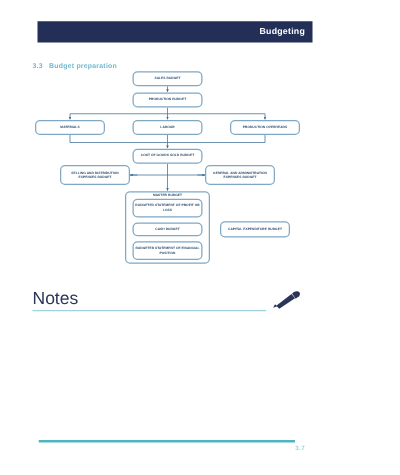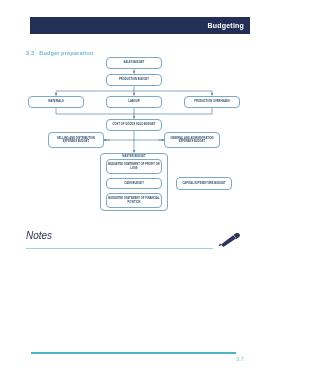--- a/index.html
+++ b/index.html
@@ -115,24 +115,23 @@
     position: absolute;
     left: 26px;
     top: 231px;
     width: 216px;
     height: 24px;
   }
   .notes-label {
     position: absolute;
     left: 0;
     top: 0;
-    font-size: 10px;
+    font-size: 14px;
     color: #2b3558;
     line-height: 1;
-    font-style: italic;
   }
   .notes-rule {
     position: absolute;
     left: 0;
     top: 17px;
     width: 187px;
     height: 1.2px;
     background: #9fd2dd;
   }
   .pen-icon {

